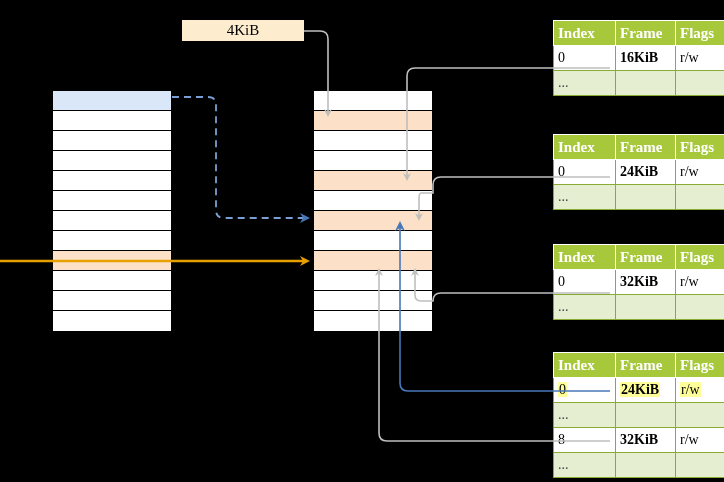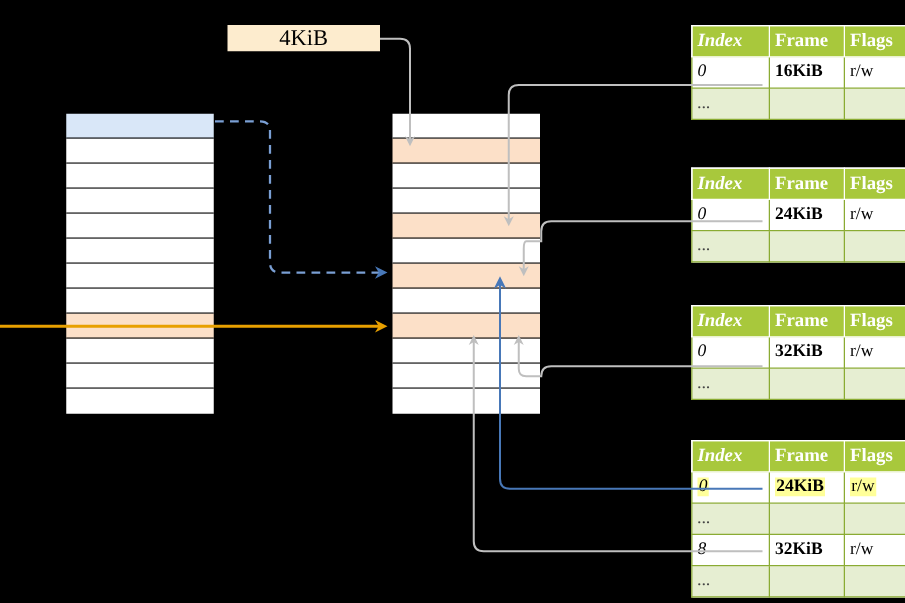--- a/index.html
+++ b/index.html
@@ -31,21 +31,21 @@
   .memrow:last-child { border-bottom: none; }
   .memrow.blue  { background: #d9e7f8; }
   .memrow.peach { background: #fce0c8; }
 
   
   .kib-box {
     position: absolute;
     box-sizing: border-box;
     background: #fdecce;
     color: #000000;
-    font-size: 18px;
+    font-size: 15px;
     line-height: 21px;
     text-align: center;
   }
 
   
   .ptable {
     position: absolute;
     border-collapse: collapse;
     table-layout: fixed;
     background: #ffffff;
@@ -72,21 +72,21 @@
     background: #e6eed2;
     color: #444444;
   }
   .ptable td.hl {
     background: #ffffff;
   }
   .ptable td.hl > span.mark {
     background: #ffff99;
     padding: 0 1px;
   }
-  .col-index { width: 62px; font-style: italic; }
+  .col-index { width: 62px; }
   .col-frame { width: 60px; font-weight: bold; }
   .col-flags { width: 54px; }
 
   
   #wires {
     position: absolute;
     left: 0; top: 0;
     width: 724px; height: 482px;
     pointer-events: none;
   }

